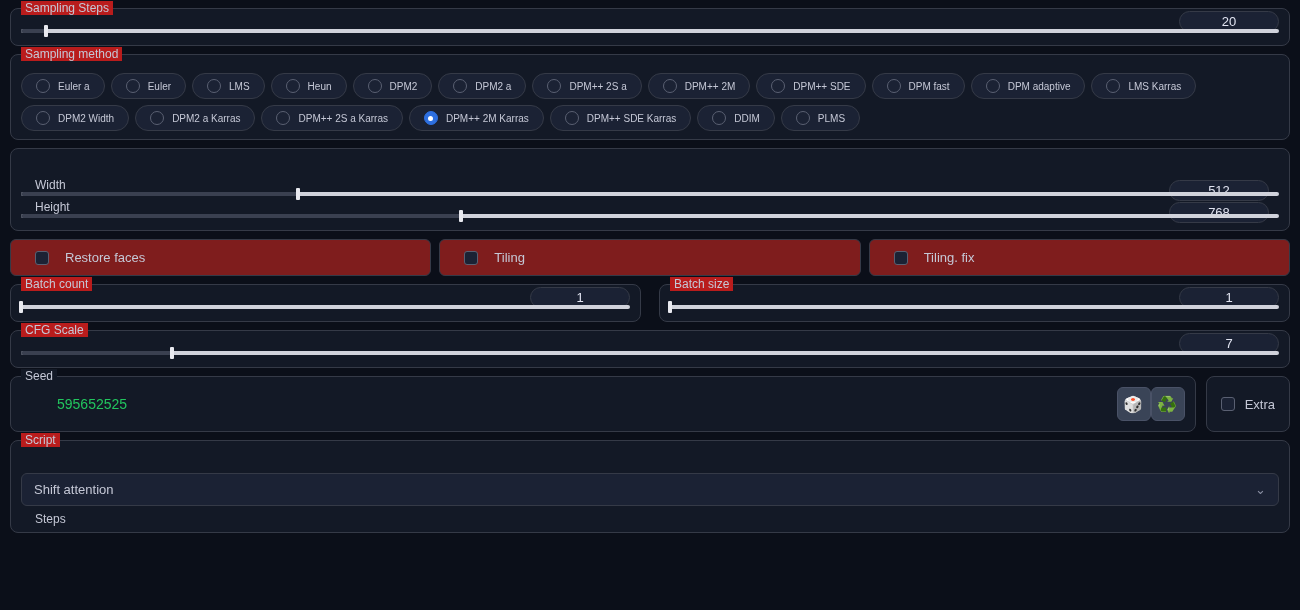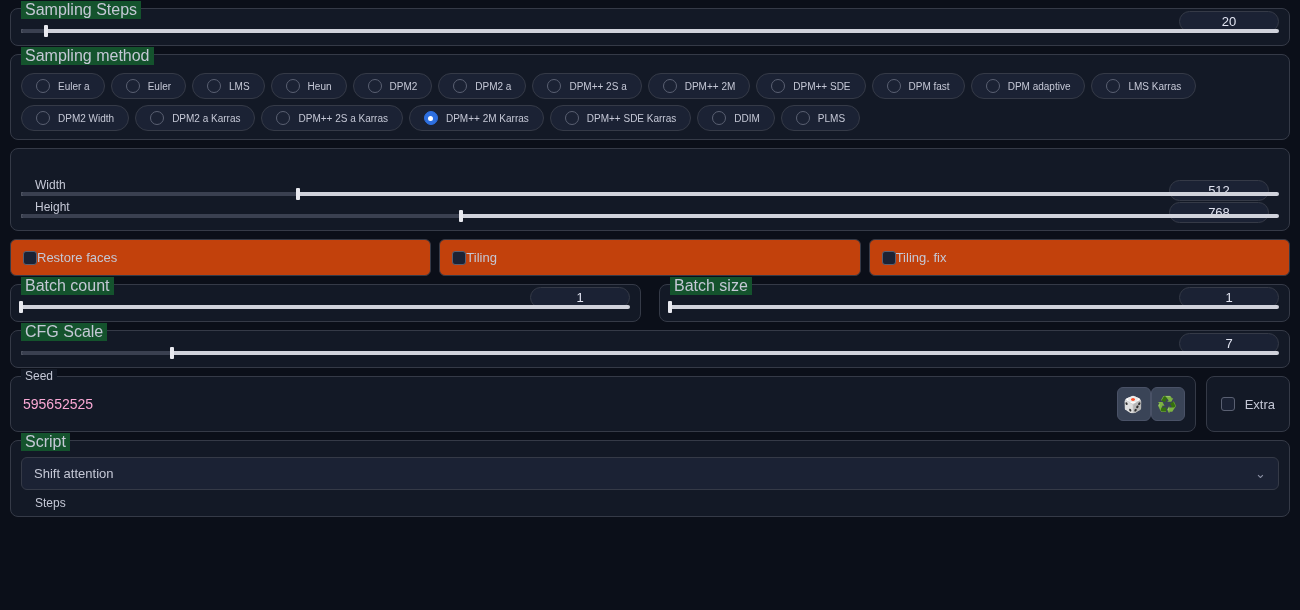--- a/index.html
+++ b/index.html
@@ -1,39 +1,39 @@
 <!DOCTYPE html>
 <html><head>
 <meta charset="utf-8">
 <style>
 * { box-sizing: border-box; margin: 0; padding: 0; font-family: -apple-system, BlinkMacSystemFont, "Segoe UI", sans-serif; }
 body { background: #0b0f19; color: #c5c8d6; font-size: 13px; padding: 0 10px; }
 .panel { background: #131926; border: 1px solid #353a47; border-radius: 8px; padding: 8px 10px; margin: 8px 0; position: relative; }
-.panel-label { position: absolute; top: -8px; left: 10px; background: #14532d; padding: 0 4px; font-size: 16px; color: #c5c8d6; }
+.panel-label { position: absolute; top: -8px; left: 10px; background: #b91c1c; padding: 0 4px; font-size: 12px; color: #c5c8d6; }
 .slider-value { position: absolute; top: 2px; right: 10px; background: #1b2234; border: 1px solid #353a47; border-radius: 12px; width: 100px; text-align: center; font-size: 13px; padding: 2px 0; color: #e0e3f0; }
 .slider-track { position: relative; height: 4px; background: #d0d2db; border-radius: 2px; margin: 12px 0 4px 0; }
 .slider-fill { position: absolute; left: 0; top: 0; height: 100%; background: #3a4050; border-radius: 2px; }
 .slider-thumb { position: absolute; top: -4px; width: 4px; height: 12px; background: #e8e9ef; border-radius: 1px; }
 .radio-group { display: flex; flex-wrap: wrap; gap: 6px; margin-top: 10px; }
 .radio-pill { display: flex; align-items: center; gap: 8px; background: #1b2234; border: 1px solid #353a47; border-radius: 14px; padding: 5px 14px; cursor: pointer; font-size: 10px; }
 .radio-dot { width: 14px; height: 14px; border-radius: 50%; border: 1px solid #5a6072; display: flex; align-items: center; justify-content: center; }
 .radio-dot.active { background: #2d6fe0; border-color: #2d6fe0; }
 .radio-dot.active::after { content: ''; width: 5px; height: 5px; background: #fff; border-radius: 50%; }
 .check-row { display: flex; gap: 8px; margin: 8px 0; }
-.check-cell { flex: 1; background: #c2410c; border: 1px solid #353a47; border-radius: 6px; padding: 10px 12px; display: flex; align-items: center; gap: 0; }
+.check-cell { flex: 1; background: #7f1d1d; border: 1px solid #353a47; border-radius: 6px; padding: 10px 24px; display: flex; align-items: center; gap: 16px; }
 .checkbox { width: 14px; height: 14px; border: 1px solid #5a6072; border-radius: 3px; background: #1b2234; }
 .two-col { display: flex; gap: 18px; }
 .two-col > .panel { flex: 1; margin: 0; }
 .seed-row { display: flex; gap: 10px; margin: 8px 0; align-items: stretch; }
 .seed-panel { flex: 1; background: #131926; border: 1px solid #353a47; border-radius: 8px; padding: 10px; position: relative; display: flex; gap: 0; align-items: center; }
-.seed-input { flex: 1; background: transparent; border: none; color: #f9a8d4; font-size: 14px; padding: 4px 2px 4px 2px; outline: none; }
+.seed-input { flex: 1; background: transparent; border: none; color: #22c55e; font-size: 14px; padding: 4px 2px 4px 2px; outline: none; margin-left: 34px; }
 .seed-label { position: absolute; top: -8px; left: 10px; background: #131926; padding: 0 4px; font-size: 12px; }
 .icon-btn { width: 34px; height: 34px; background: #3a4457; border: 1px solid #4a5267; border-radius: 6px; display: flex; align-items: center; justify-content: center; cursor: pointer; font-size: 16px; }
 .extra-cell { background: #131926; border: 1px solid #353a47; border-radius: 8px; padding: 10px 14px; display: flex; align-items: center; gap: 10px; }
-.dropdown { background: #1b2234; border: 1px solid #353a47; border-radius: 6px; padding: 8px 12px; margin-top: 8px; display: flex; justify-content: space-between; align-items: center; cursor: pointer; }
+.dropdown { background: #1b2234; border: 1px solid #353a47; border-radius: 6px; padding: 8px 12px; margin-top: 24px; display: flex; justify-content: space-between; align-items: center; cursor: pointer; }
 .chevron { color: #8a8fa3; }
 .sub-panel-label { position: absolute; top: -8px; left: 10px; background: #131926; padding: 0 4px; font-size: 12px; }
 </style>
 </head>
 <body>
 
 <div class="panel">
   <span class="panel-label">Sampling Steps</span>
   <span class="slider-value">20</span>
   <div class="slider-track">

